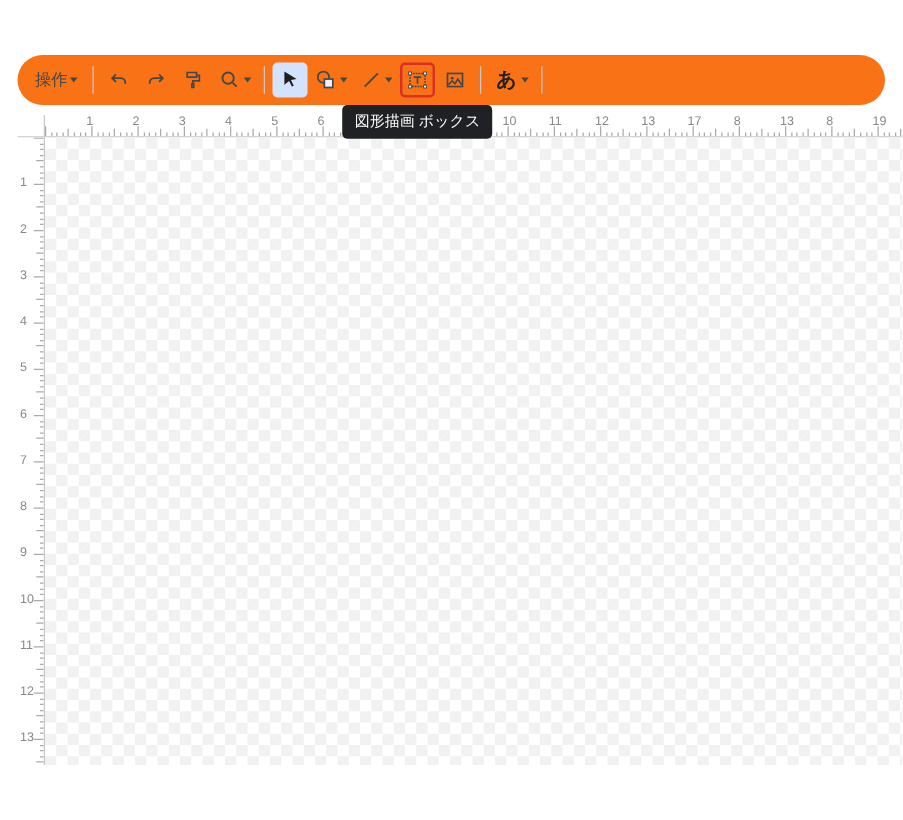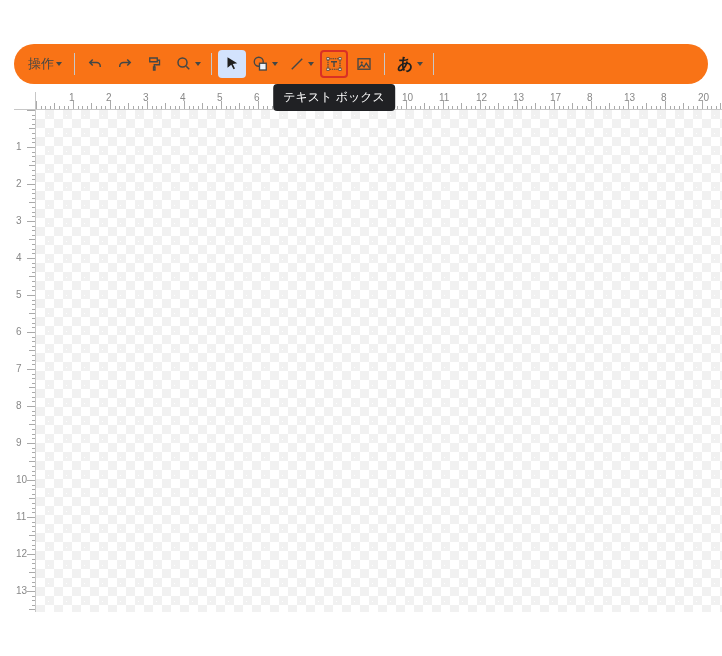--- a/index.html
+++ b/index.html
@@ -232,21 +232,21 @@
 
   <div class="tool highlighted">
     <svg viewBox="0 0 24 24">
       <rect x="4" y="5" width="16" height="14" fill="none" stroke="currentColor" stroke-width="1.5" stroke-dasharray="2 1"></rect>
       <path stroke="currentColor" stroke-width="1.8" d="M8 9h8M12 9v7"></path>
       <rect x="2.5" y="3.5" width="3" height="3" fill="#fff" stroke="currentColor"></rect>
       <rect x="18.5" y="3.5" width="3" height="3" fill="#fff" stroke="currentColor"></rect>
       <rect x="2.5" y="17.5" width="3" height="3" fill="#fff" stroke="currentColor"></rect>
       <rect x="18.5" y="17.5" width="3" height="3" fill="#fff" stroke="currentColor"></rect>
     </svg>
-    <div class="tooltip">テキスト ボックス</div>
+    <div class="tooltip">図形描画 ボックス</div>
   </div>
 
   <div class="tool">
     <svg viewBox="0 0 24 24">
         <rect x="4" y="5" width="16" height="14" fill="none" stroke="currentColor" stroke-width="1.8"></rect>
         <circle cx="9" cy="10" r="1.5" fill="currentColor"></circle>
         <path fill="none" stroke="currentColor" stroke-width="1.8" d="M5 17l4-4 3 3 3-5 4 6"></path>
       </svg>
   </div>
 
@@ -457,21 +457,21 @@
           <div class="tick" style="left: 0px; height: 8px;"></div>
           <div class="tick" style="left: 4.6px; height: 3px;"></div>
           <div class="tick" style="left: 9.2px; height: 3px;"></div>
           <div class="tick" style="left: 13.8px; height: 3px;"></div>
           <div class="tick" style="left: 18.4px; height: 6px;"></div>
           <div class="tick" style="left: 23px; height: 3px;"></div>
           <div class="tick" style="left: 27.6px; height: 3px;"></div>
           <div class="tick" style="left: 32.2px; height: 3px;"></div>
         </div>
         <div class="ruler-h-unit">
-          <div class="num">20</div>
+          <div class="num">19</div>
           <div class="tick" style="left: 0px; height: 8px;"></div>
           <div class="tick" style="left: 4.6px; height: 3px;"></div>
           <div class="tick" style="left: 9.2px; height: 3px;"></div>
           <div class="tick" style="left: 13.8px; height: 3px;"></div>
           <div class="tick" style="left: 18.4px; height: 6px;"></div>
         </div>
       </div>
   </div>
   <div class="ruler-v" id="ruler-v">
       <div class="ruler-v-unit">

